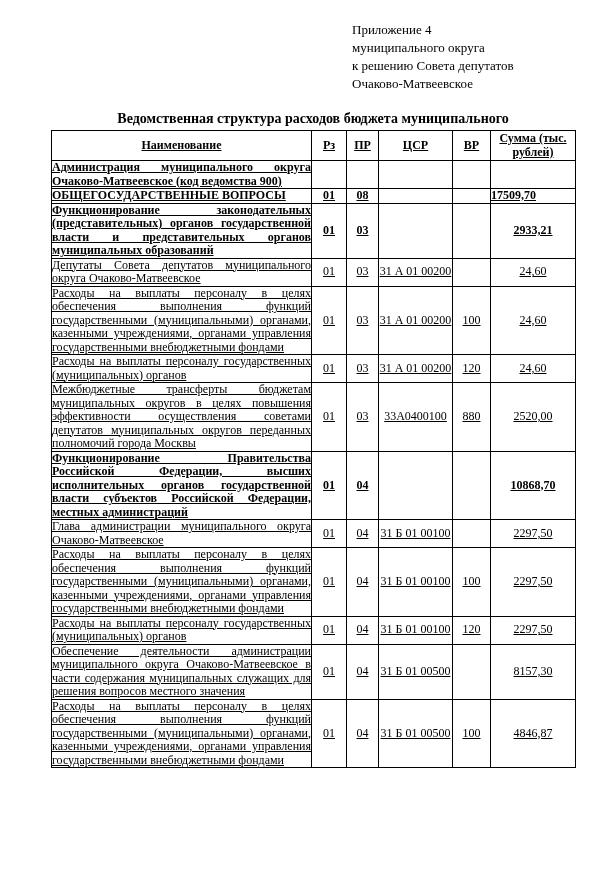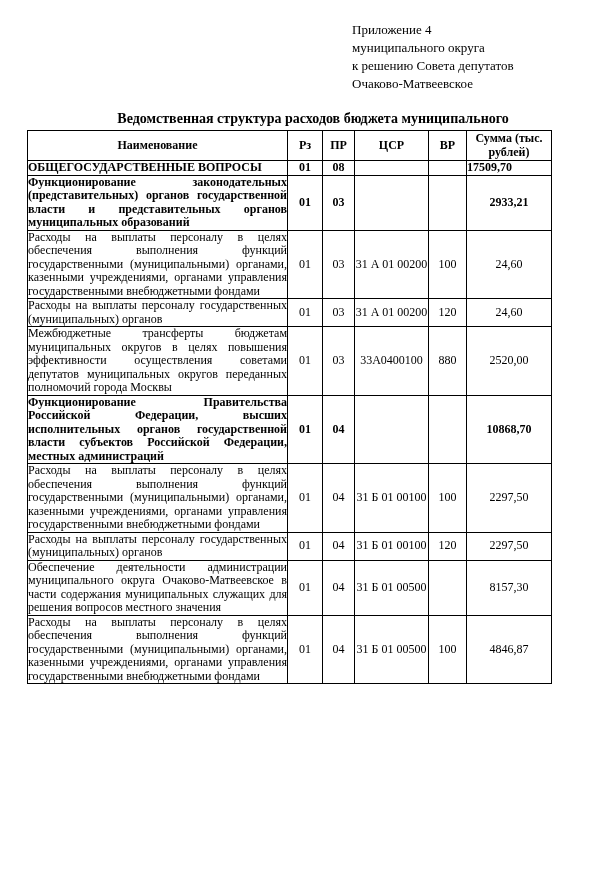--- a/index.html
+++ b/index.html
@@ -27,21 +27,22 @@
     margin: 17px 0 3px 51px;
     text-align: center;
     font-weight: bold;
     font-size: 14px;
     line-height: 17px;
   }
   table.budget {
     border-collapse: collapse;
     table-layout: fixed;
     width: 524px;
-    margin-left: 27px;
+    margin-left: 51px;
+    text-decoration: underline;
   }
   table.budget th, table.budget td {
     border: 1px solid #000000;
     font-size: 12px;
     line-height: 13.5px;
     padding: 0;
     overflow: hidden;
   }
   table.budget th {
     font-weight: bold;
@@ -95,34 +96,50 @@
         <th>Наименование</th>
         <th>Рз</th>
         <th>ПР</th>
         <th>ЦСР</th>
         <th>ВР</th>
         <th>Сумма (тыс. рублей)</th>
       </tr>
     </thead>
     <tbody>
       <tr class="bold">
+        <td class="name-cell">Администрация муниципального округа Очаково-Матвеевское (код ведомства 900)</td>
+        <td class="num-cell"></td>
+        <td class="num-cell"></td>
+        <td class="num-cell"></td>
+        <td class="num-cell"></td>
+        <td class="num-cell"></td>
+      </tr>
+      <tr class="bold">
         <td class="name-cell">ОБЩЕГОСУДАРСТВЕННЫЕ ВОПРОСЫ</td>
         <td class="num-cell">01</td>
         <td class="num-cell">08</td>
         <td class="num-cell"></td>
         <td class="num-cell"></td>
         <td class="num-cell sum-right">17509,70</td>
       </tr>
       <tr class="bold">
         <td class="name-cell">Функционирование законодательных (представительных) органов государственной власти и представительных органов муниципальных образований</td>
         <td class="num-cell">01</td>
         <td class="num-cell">03</td>
         <td class="num-cell"></td>
         <td class="num-cell"></td>
         <td class="num-cell">2933,21</td>
+      </tr>
+      <tr>
+        <td class="name-cell">Депутаты Совета депутатов муниципального округа Очаково-Матвеевское</td>
+        <td class="num-cell">01</td>
+        <td class="num-cell">03</td>
+        <td class="num-cell">31 А 01 00200</td>
+        <td class="num-cell"></td>
+        <td class="num-cell">24,60</td>
       </tr>
       <tr>
         <td class="name-cell">Расходы на выплаты персоналу в целях обеспечения выполнения функций государственными (муниципальными) органами, казенными учреждениями, органами управления государственными внебюджетными фондами</td>
         <td class="num-cell">01</td>
         <td class="num-cell">03</td>
         <td class="num-cell">31 А 01 00200</td>
         <td class="num-cell">100</td>
         <td class="num-cell">24,60</td>
       </tr>
       <tr>
@@ -143,20 +160,28 @@
       </tr>
       <tr class="bold">
         <td class="name-cell">Функционирование Правительства Российской Федерации, высших исполнительных органов государственной власти субъектов Российской Федерации, местных администраций</td>
         <td class="num-cell">01</td>
         <td class="num-cell">04</td>
         <td class="num-cell"></td>
         <td class="num-cell"></td>
         <td class="num-cell">10868,70</td>
       </tr>
       <tr>
+        <td class="name-cell">Глава администрации муниципального округа Очаково-Матвеевское</td>
+        <td class="num-cell">01</td>
+        <td class="num-cell">04</td>
+        <td class="num-cell">31 Б 01 00100</td>
+        <td class="num-cell"></td>
+        <td class="num-cell">2297,50</td>
+      </tr>
+      <tr>
         <td class="name-cell">Расходы на выплаты персоналу в целях обеспечения выполнения функций государственными (муниципальными) органами, казенными учреждениями, органами управления государственными внебюджетными фондами</td>
         <td class="num-cell">01</td>
         <td class="num-cell">04</td>
         <td class="num-cell">31 Б 01 00100</td>
         <td class="num-cell">100</td>
         <td class="num-cell">2297,50</td>
       </tr>
       <tr>
         <td class="name-cell">Расходы на выплаты персоналу государственных (муниципальных) органов</td>
         <td class="num-cell">01</td>

